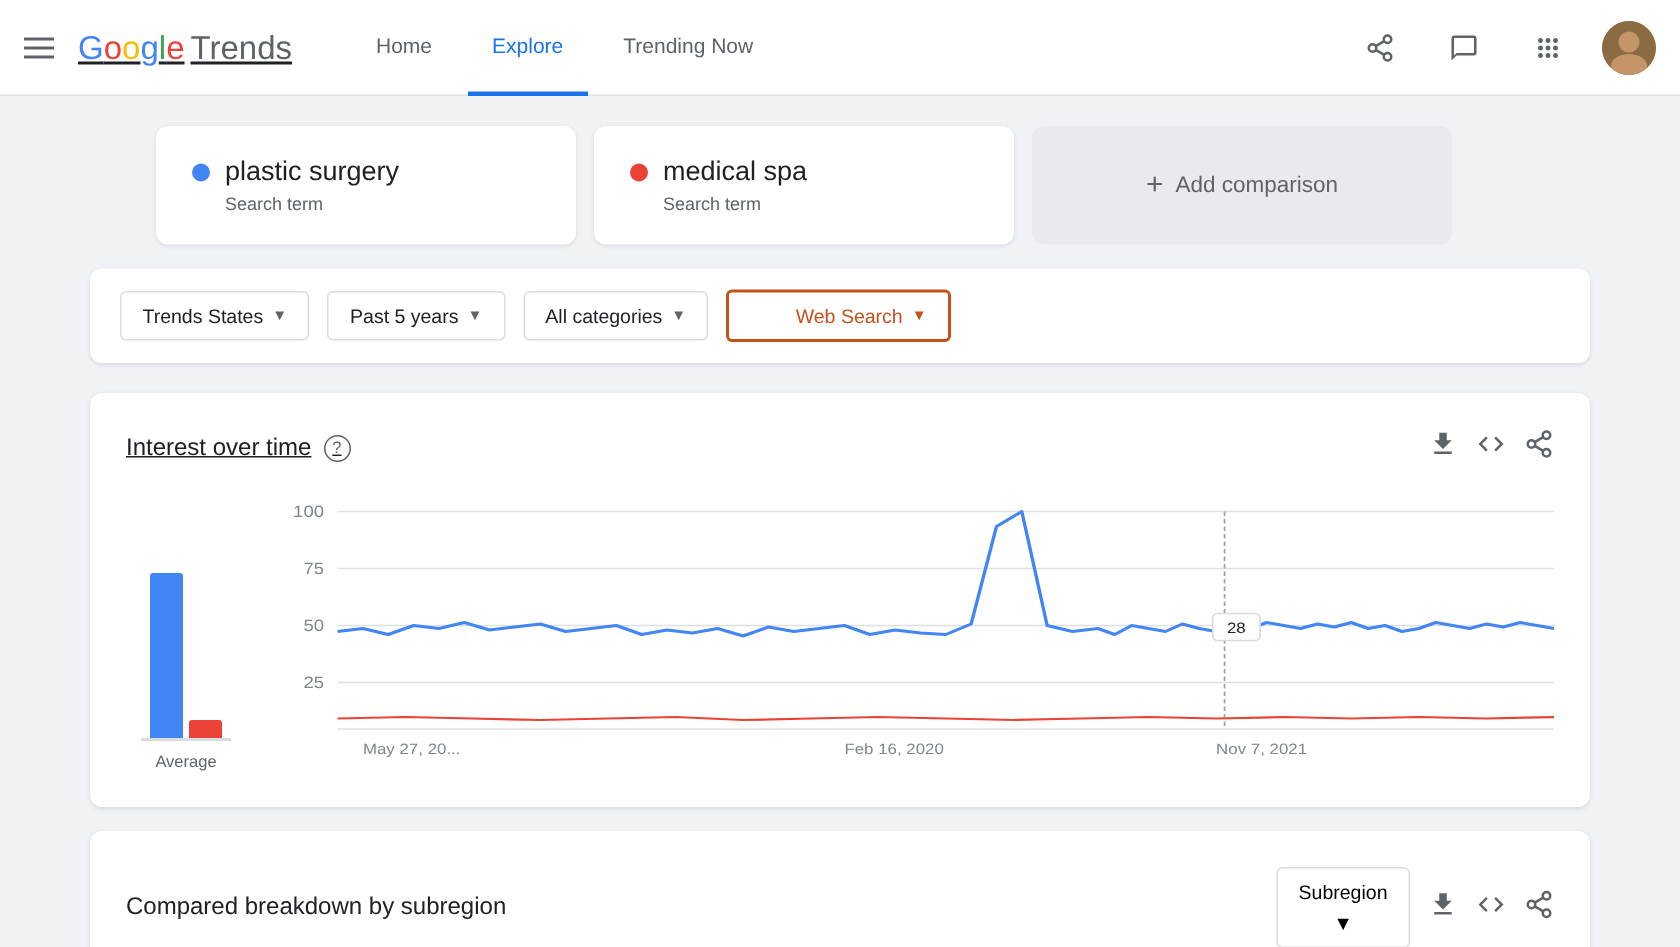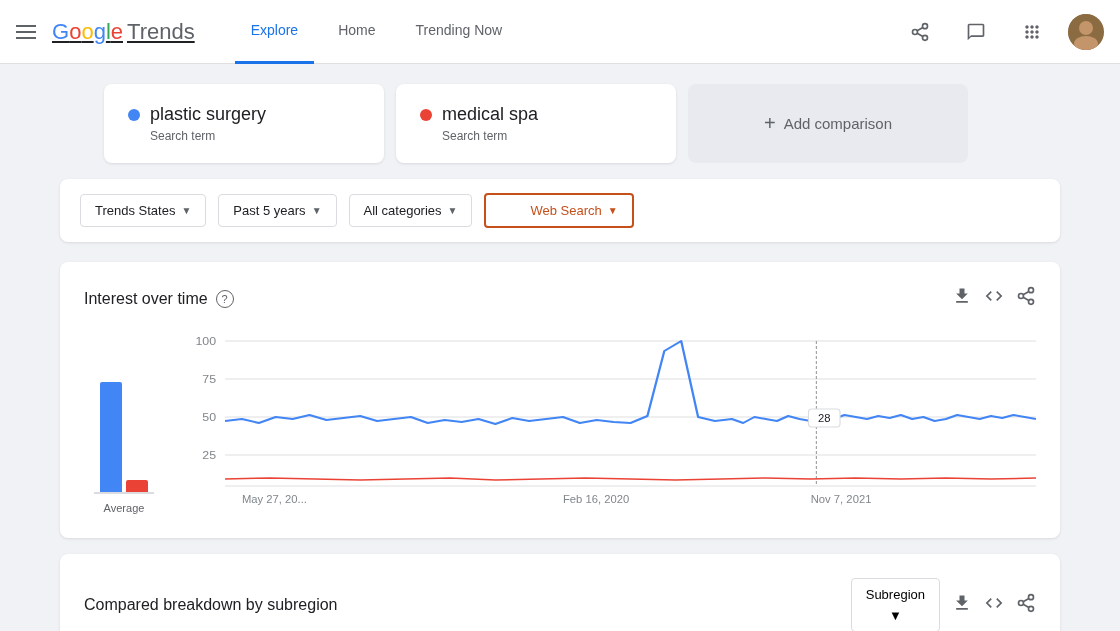--- a/index.html
+++ b/index.html
@@ -150,20 +150,21 @@
     .card-header {
       display: flex;
       align-items: center;
       justify-content: space-between;
       margin-bottom: 20px;
     }
     .card-title-row {
       display: flex;
       align-items: flex-end;
       gap: 8px;
+      text-decoration: underline;
     }
     .card-title { font-size: 16px; font-weight: 400; color: #202124; }
     .help-icon {
       width: 18px; height: 18px;
       border-radius: 50%;
       border: 1.5px solid #5f6368;
       display: flex; align-items: center; justify-content: center;
       font-size: 11px; color: #5f6368; cursor: pointer;
     }
     .card-actions { display: flex; gap: 12px; align-items: center; }
@@ -241,22 +242,22 @@
         <span></span>
         <span></span>
     </div>
     <div class="logo">
       <span class="logo-google">
         <span class="g">G</span><span class="o1">o</span><span class="o2">o</span><span class="gl">g</span><span class="e">l</span><span style="color:#ea4335">e</span>
       </span>
       <span class="logo-trends"> Trends</span>
     </div>
     <nav class="nav">
+      <a class="nav-item">Home</a>
       <a class="nav-item active">Explore</a>
-      <a class="nav-item">Home</a>
       <a class="nav-item">Trending Now</a>
     </nav>
   </div>
   <div class="header-right">
     <div class="icon-btn">
 
       <svg width="20" height="20" viewBox="0 0 24 24" fill="none" stroke="#5f6368" stroke-width="2">
         <circle cx="18" cy="5" r="3"></circle>
           <circle cx="6" cy="12" r="3"></circle>
           <circle cx="18" cy="19" r="3"></circle>

